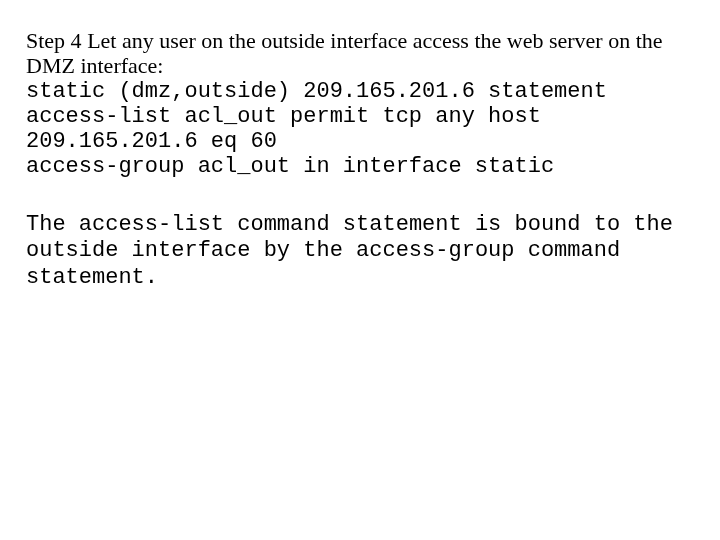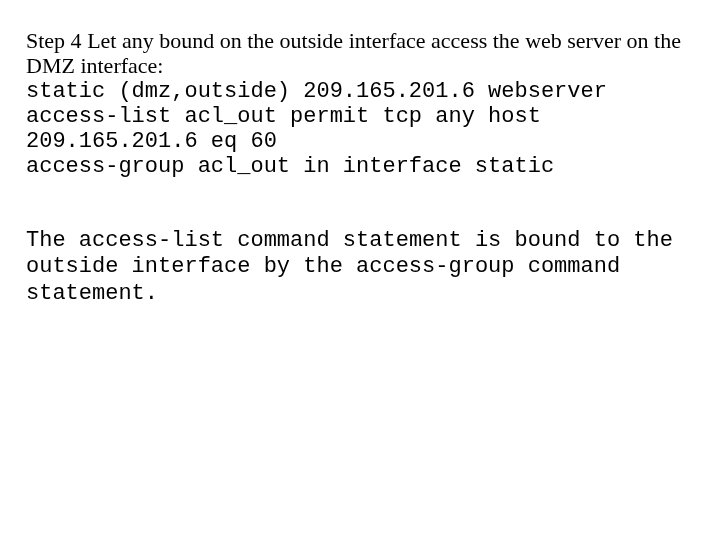--- a/index.html
+++ b/index.html
@@ -20,35 +20,35 @@
   .code-lines {
     font-family: "Courier New", Courier, monospace;
     font-size: 22px;
     letter-spacing: 0;
     white-space: pre-wrap;
     word-wrap: break-word;
   }
   .explain {
     font-family: "Courier New", Courier, monospace;
     font-size: 22px;
-    margin-top: 48px;
+    margin-top: 32px;
     line-height: 1.2;
   }
   .bold { font-weight: normal; }
 </style>
 </head>
 <body>
 
 <div class="page">
 
   <div class="step-block">
-    <span class="bold">Step 4</span><span> Let any bound on the outside interface access the web server on the DMZ interface:</span>
+    <span class="bold">Step 4</span><span> Let any user on the outside interface access the web server on the DMZ interface:</span>
   </div>
 
-  <div class="code-lines"><span>static (dmz,outside) 209.165.201.6 webserver</span>
+  <div class="code-lines"><span>static (dmz,outside) 209.165.201.6 statement</span>
 <span>access-list acl_out permit tcp any host 209.165.201.6 eq 60</span>
 <span>access-group acl_out in interface static</span></div>
 
   <div class="explain">
     <span>The </span><span class="bold">access-list</span><span> command statement is bound to the outside interface by the </span><span class="bold">access-group</span><span> command statement.</span>
   </div>
 
 </div>
 
 </body></html>

